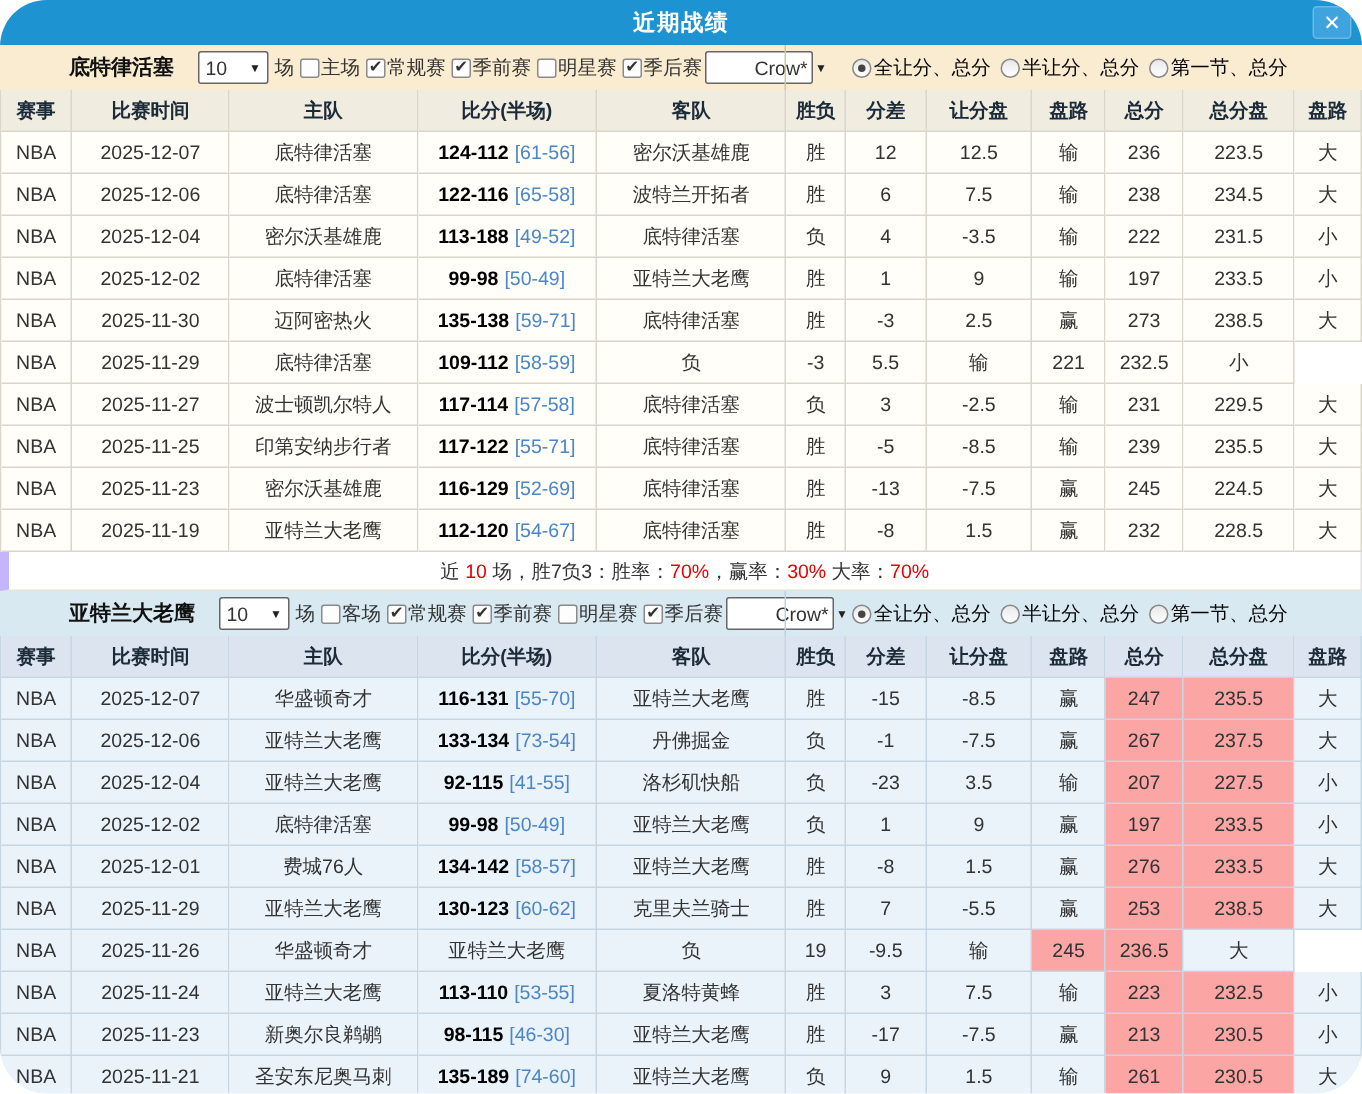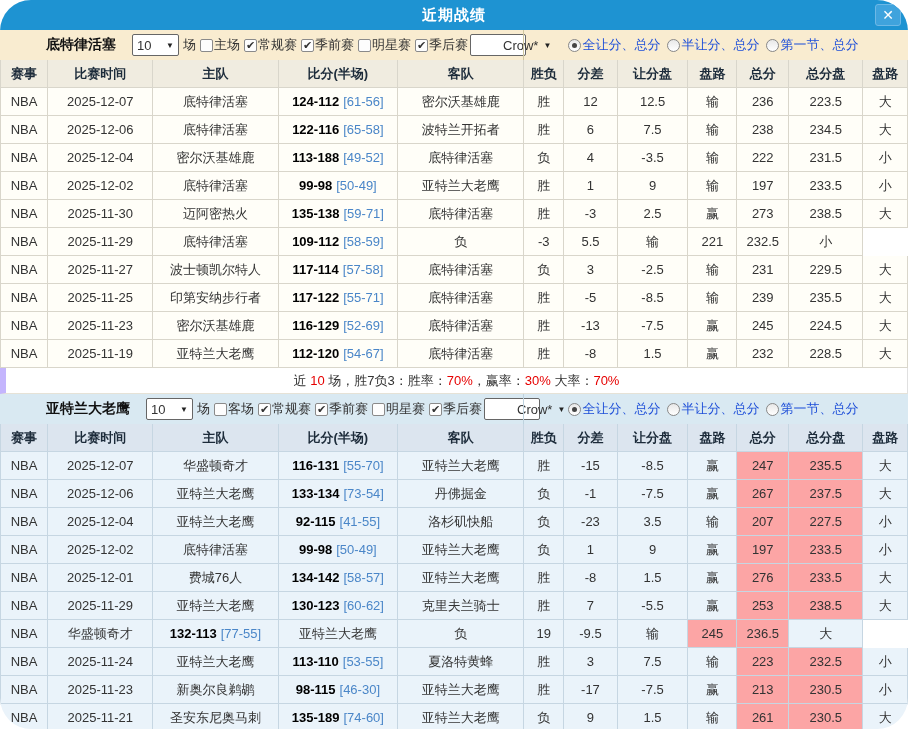--- a/index.html
+++ b/index.html
@@ -12,25 +12,25 @@
   .close-btn{position:absolute;right:7px;top:4px;width:26px;height:22px;background:#3fa3dd;border:1px solid #6db8e6;border-radius:3px;color:#fff;font-size:14px;font-weight:bold;display:flex;align-items:center;justify-content:center;cursor:pointer;box-sizing:border-box;}
 
   
   .filter-bar{height:30px;position:relative;display:flex;align-items:center;font-size:13px;color:#333;}
   .sec0 .filter-bar{background:#f9ecd0;}
   .sec1 .filter-bar{background:#d9e9f2;}
   .team-name{font-weight:bold;font-size:14px;color:#111;margin-left:46px;margin-right:16px;}
   .select{display:inline-flex;align-items:center;justify-content:space-between;border:1px solid #666;background:#fff;height:22px;padding:0 4px;font-size:13px;border-radius:2px;box-sizing:border-box;cursor:pointer;}
   .select .arrow{font-size:8px;color:#222;margin-left:5px;}
   .sel-games{width:47px;}
-  .sel-source{width:56px;margin-left:2px;padding-left:32px;}
+  .sel-source{width:72px;margin-left:2px;padding-left:32px;}
   .unit{margin:0 0 0 4px;}
   .cbs{display:flex;align-items:center;}
   .cb{width:13px;height:13px;border:1px solid #8a8a8a;background:#fdfdfd;border-radius:2px;display:inline-flex;align-items:center;justify-content:center;margin:0 1px 0 4px;font-size:11px;color:#333;line-height:1;cursor:pointer;box-sizing:border-box;}
-  .filter-right{position:absolute;left:523px;right:0;top:0;bottom:0;display:flex;align-items:center;justify-content:center;font-size:13px;color:#1d4ed8;}
+  .filter-right{position:absolute;left:523px;right:0;top:0;bottom:0;display:flex;align-items:center;justify-content:center;font-size:13px;color:#000000;}
   .sec0 .filter-right{border-left:1px solid #cfc7a2;}
   .sec1 .filter-right{border-left:1px solid #bed2de;}
   .radio{width:13px;height:13px;border-radius:50%;border:1px solid #888;background:linear-gradient(#e8e8e8,#fff);display:inline-block;position:relative;margin-right:2px;cursor:pointer;box-sizing:border-box;}
   .radio.selected::after{content:"";position:absolute;left:3px;top:3px;right:3px;bottom:3px;border-radius:50%;background:#444;}
   .radio-label{margin-right:6px;}
 
   
   .thead,.tr{display:grid;grid-template-columns:5.2% 11.6% 13.8% 13.2% 13.9% 4.4% 5.9% 7.8% 5.4% 5.7% 8.2% 4.9%;}
   .th,.td{height:28px;display:flex;align-items:center;justify-content:center;box-sizing:border-box;font-size:13px;overflow:hidden;white-space:nowrap;}
   .sec0 .th,.sec0 .td{border-right:1px solid #d9d6cb;border-bottom:1px solid #d9d6cb;}
@@ -436,25 +436,22 @@
           <div class="td td-5 red">胜</div>
           <div class="td td-6">7</div>
           <div class="td td-7">-5.5</div>
           <div class="td td-8 red">赢</div>
           <div class="td td-9 blue">253</div>
           <div class="td td-10 blue">238.5</div>
           <div class="td td-11 red">大</div>
         </div>
         <div class="tr">
           <div class="td td-0">NBA</div>
+          <div class="td td-1">2025-11-26</div>
           <div class="td td-2">华盛顿奇才</div>
-          <div class="td td-3">
-            <span class="score">132-113</span>
-            <span class="half">[77-55]</span>
-          </div>
           <div class="td td-4 team-green">亚特兰大老鹰</div>
           <div class="td td-5 green">负</div>
           <div class="td td-6">19</div>
           <div class="td td-7">-9.5</div>
           <div class="td td-8 green">输</div>
           <div class="td td-9 blue">245</div>
           <div class="td td-10 blue">236.5</div>
           <div class="td td-11 red">大</div>
         </div>
         <div class="tr">

